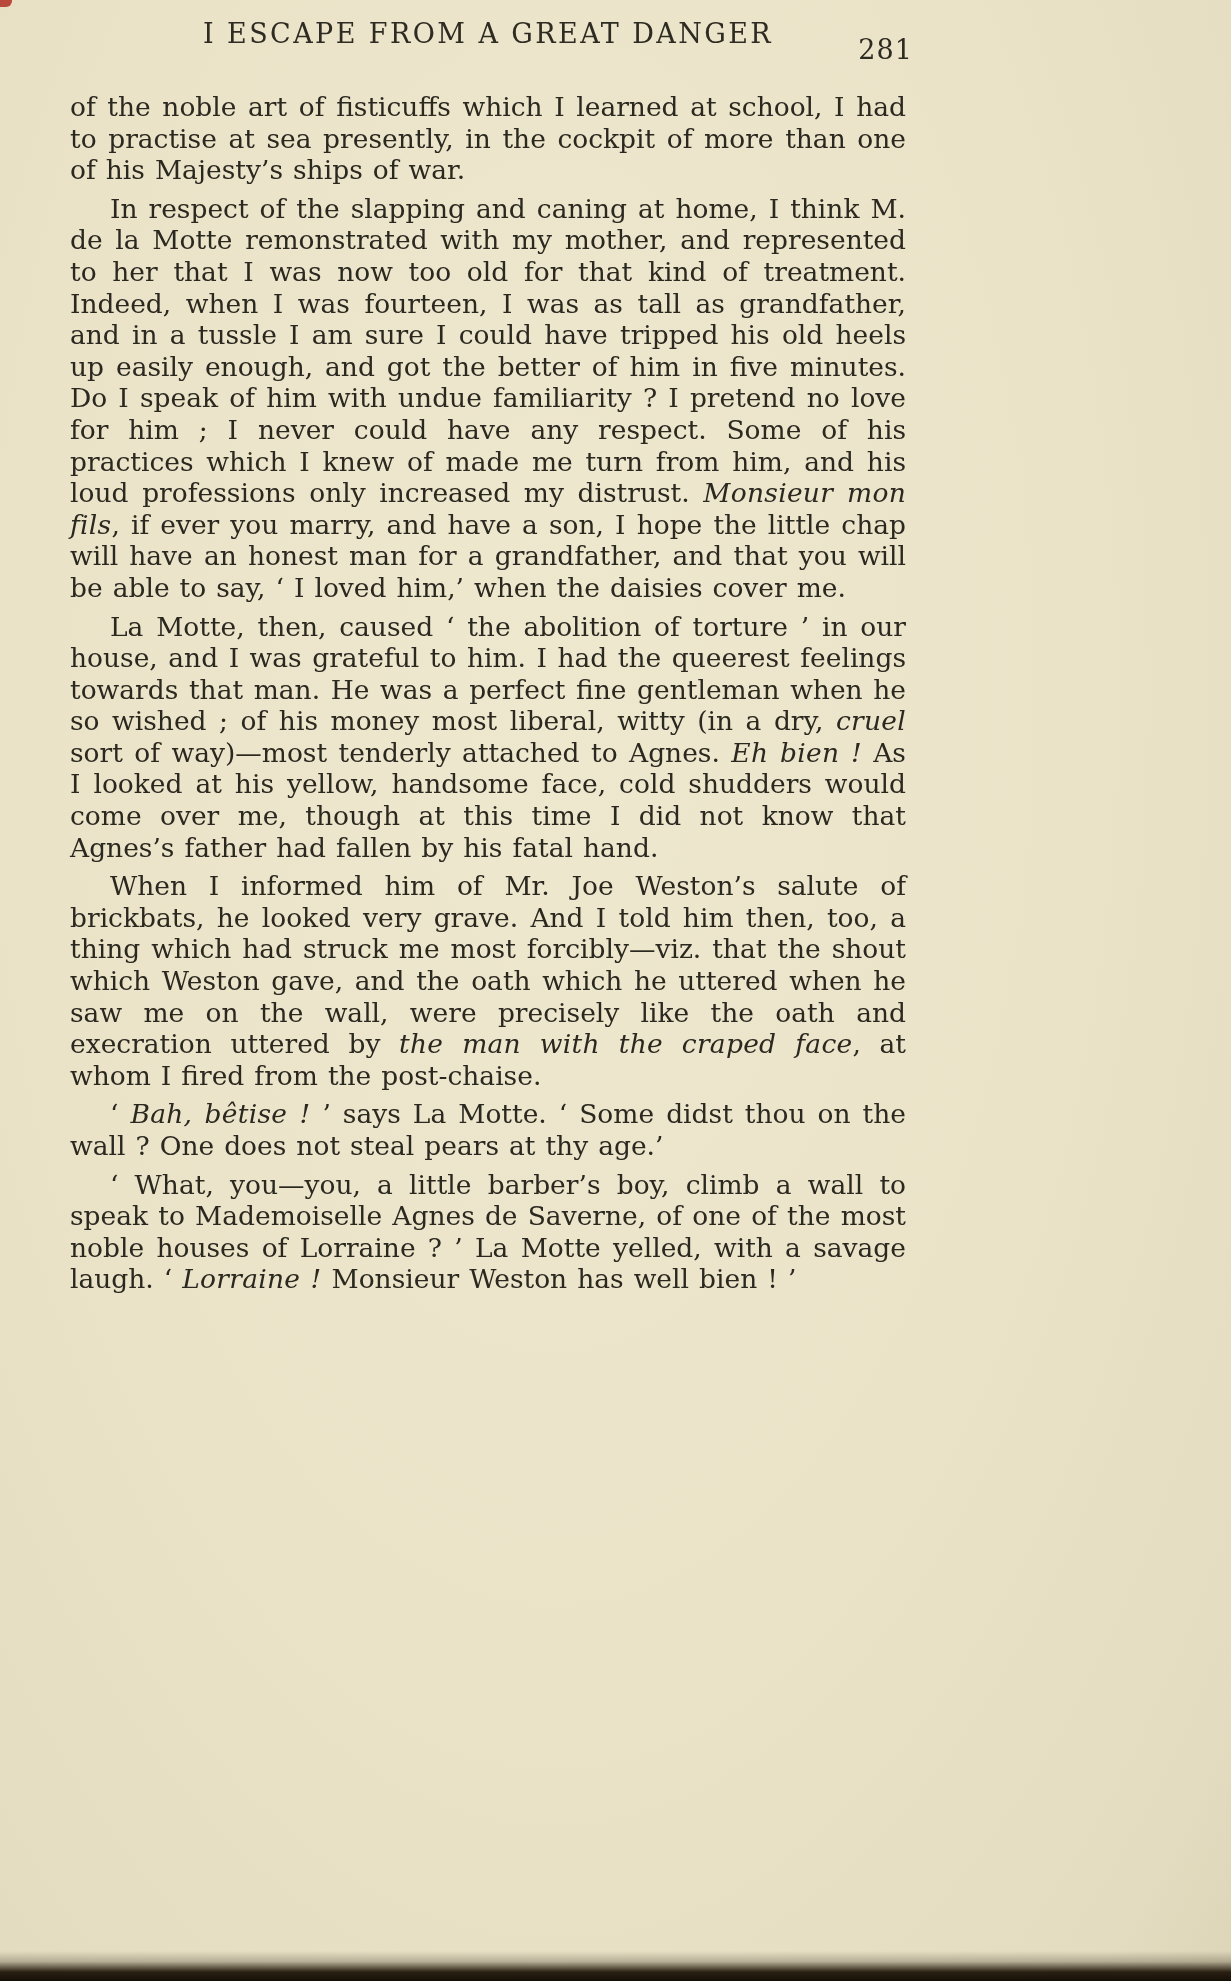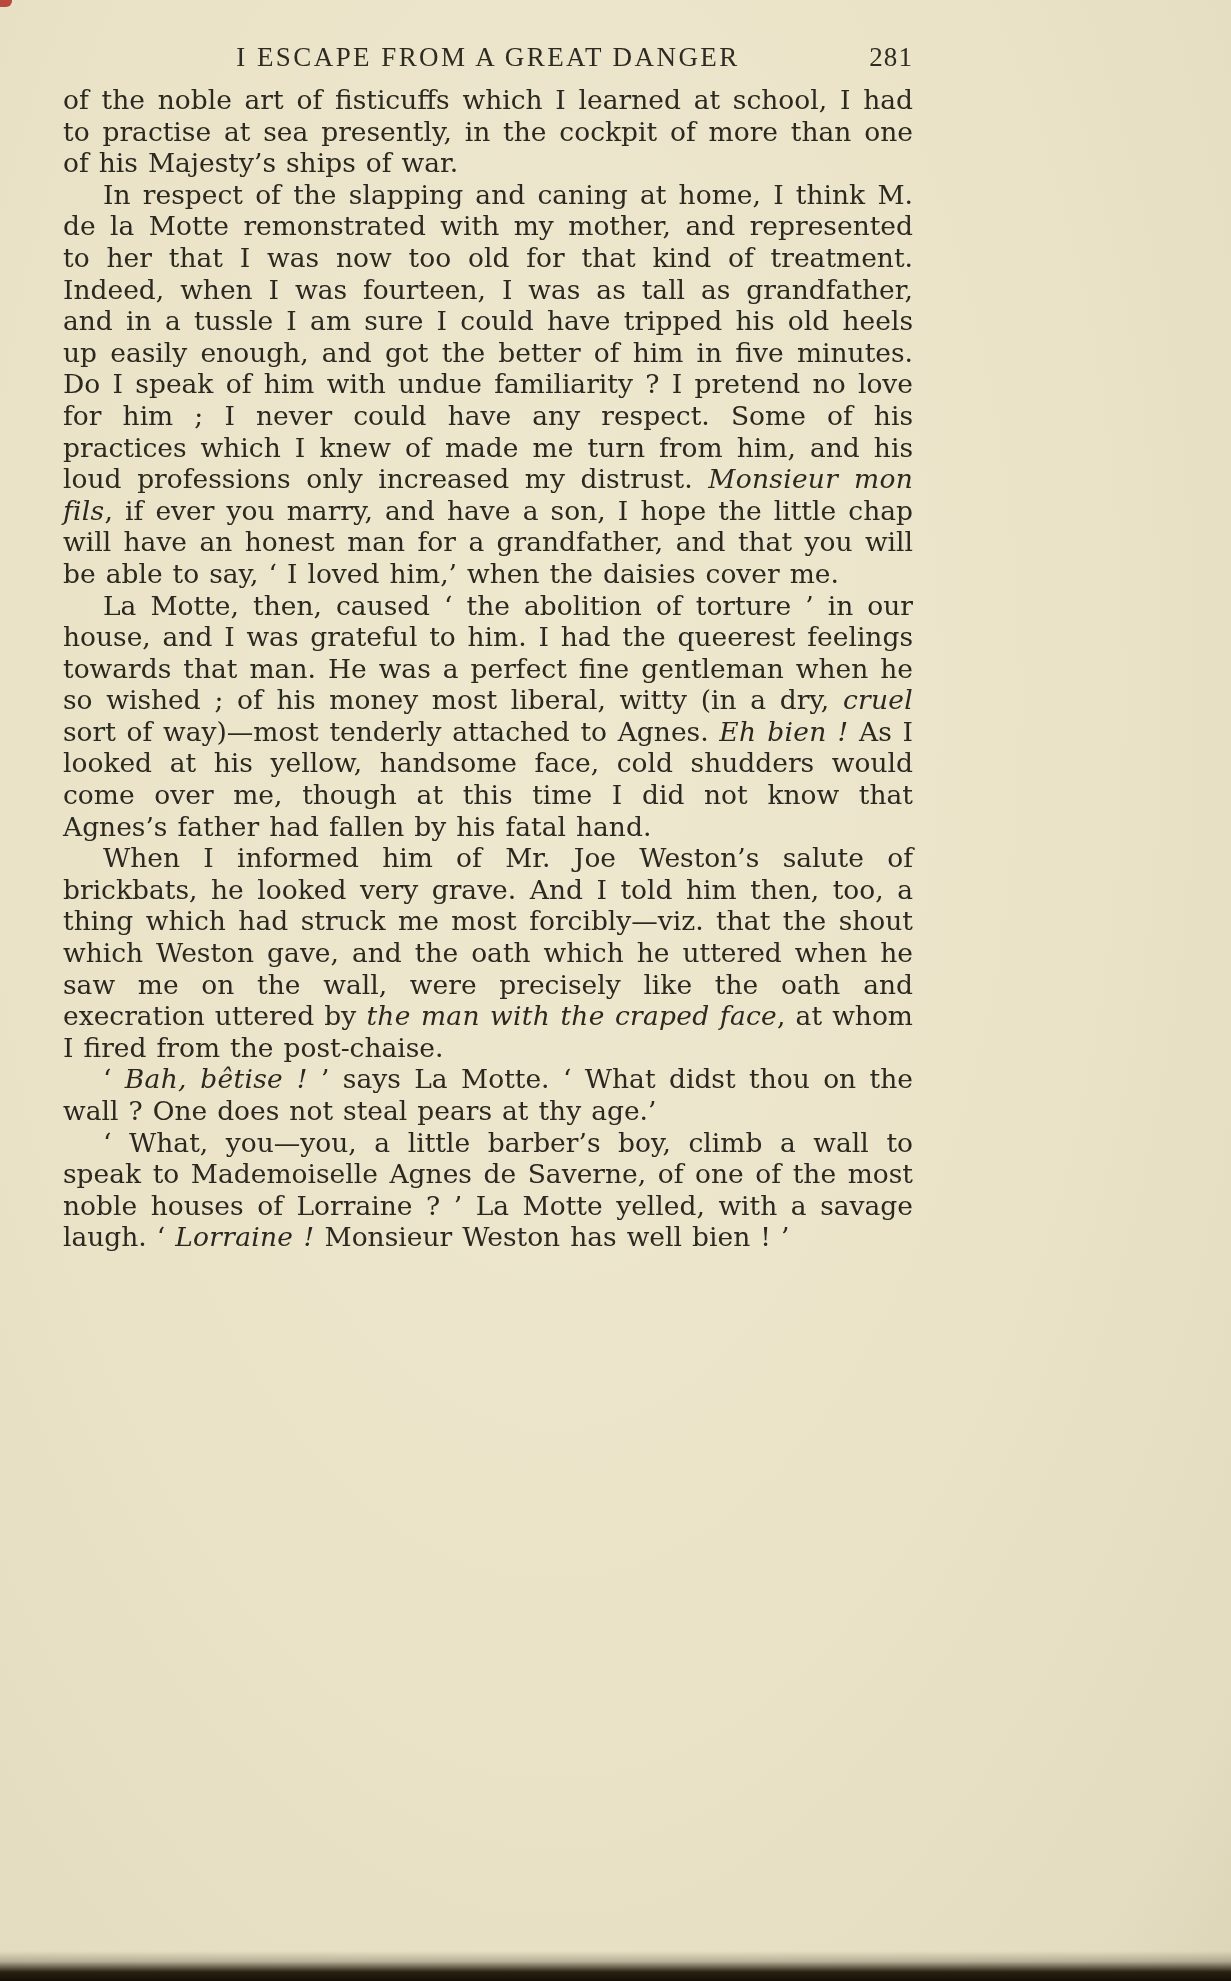--- a/index.html
+++ b/index.html
@@ -37,29 +37,28 @@
     bottom: 0;
     height: 30px;
     background: linear-gradient(180deg,
       rgba(40, 30, 16, 0) 0%,
       rgba(40, 30, 16, 0.25) 35%,
       #2a2012 70%,
       #140f07 100%);
   }
   .running-header {
     position: absolute;
-    top: 26px;
+    top: 18px;
     left: 63px;
     width: 850px;
     display: flex;
-    align-items: flex-end;
+    align-items: flex-start;
     font-size: 27px;
     letter-spacing: 0.09em;
     color: #2e2b22;
-    font-family: Liberation Serif, serif;
   }
   .running-title {
     flex: 1;
     text-align: center;
     padding-left: 90px; 
     white-space: nowrap;
   }
   .folio {
     width: 90px;
     text-align: right;
@@ -70,21 +69,21 @@
     position: absolute;
     top: 84px;
     left: 63px;
     width: 850px;
     font-size: 26.5px;
     line-height: 31.6px;
     text-align: justify;
     word-spacing: 0.06em;
   }
   p.para {
-    margin: 0;
+    margin: 7px;
     text-indent: 40px;
   }
   p.para.no-indent {
     text-indent: 0;
   }
   em {
     font-style: italic;
     letter-spacing: 0.01em;
   }
 </style>
@@ -98,19 +97,19 @@
   <div class="running-header">
     <div class="running-title">I ESCAPE FROM A GREAT DANGER</div>
     <div class="folio">281</div>
   </div>
 
   <div class="text-block">
     <p class="para no-indent"><span>of the noble art of fisticuffs which I learned at school, I had to practise at sea presently, in the cockpit of more than one of his Majesty’s ships of war.</span></p>
     <p class="para"><span>In respect of the slapping and caning at home, I think M. de la Motte remonstrated with my mother, and represented to her that I was now too old for that kind of treatment. Indeed, when I was fourteen, I was as tall as grandfather, and in a tussle I am sure I could have tripped his old heels up easily enough, and got the better of him in five minutes. Do I speak of him with undue familiarity ? I pretend no love for him ; I never could have any respect. Some of his practices which I knew of made me turn from him, and his loud professions only increased my distrust. </span><em>Monsieur mon fils</em><span>, if ever you marry, and have a son, I hope the little chap will have an honest man for a grandfather, and that you will be able to say, ‘ I loved him,’ when the daisies cover me.</span></p>
     <p class="para"><span>La Motte, then, caused ‘ the abolition of torture ’ in our house, and I was grateful to him. I had the queerest feelings towards that man. He was a perfect fine gentleman when he so wished ; of his money most liberal, witty (in a dry, </span><em>cruel</em><span> sort of way)—most tenderly attached to Agnes. </span><em>Eh bien !</em><span> As I looked at his yellow, handsome face, cold shudders would come over me, though at this time I did not know that Agnes’s father had fallen by his fatal hand.</span></p>
     <p class="para"><span>When I informed him of Mr. Joe Weston’s salute of brickbats, he looked very grave. And I told him then, too, a thing which had struck me most forcibly—viz. that the shout which Weston gave, and the oath which he uttered when he saw me on the wall, were precisely like the oath and execration uttered by </span><em>the man with the craped face</em><span>, at whom I fired from the post-chaise.</span></p>
-    <p class="para"><span>‘ </span><em>Bah, bêtise !</em><span> ’ says La Motte. ‘ What didst thou on the wall ? One does not steal pears at thy age.’</span></p>
+    <p class="para"><span>‘ </span><em>Bah, bêtise !</em><span> ’ says La Motte. ‘ Some didst thou on the wall ? One does not steal pears at thy age.’</span></p>
     <p class="para"><span>‘ What, you—you, a little barber’s boy, climb a wall to speak to Mademoiselle Agnes de Saverne, of one of the most noble houses of Lorraine ? ’ La Motte yelled, with a savage laugh. ‘ </span><em>Lorraine !</em><span> Monsieur Weston has well bien ! ’</span></p>
   </div>
 
   <div class="bottom-edge"></div>
 
 </div>
 
 </body></html>

